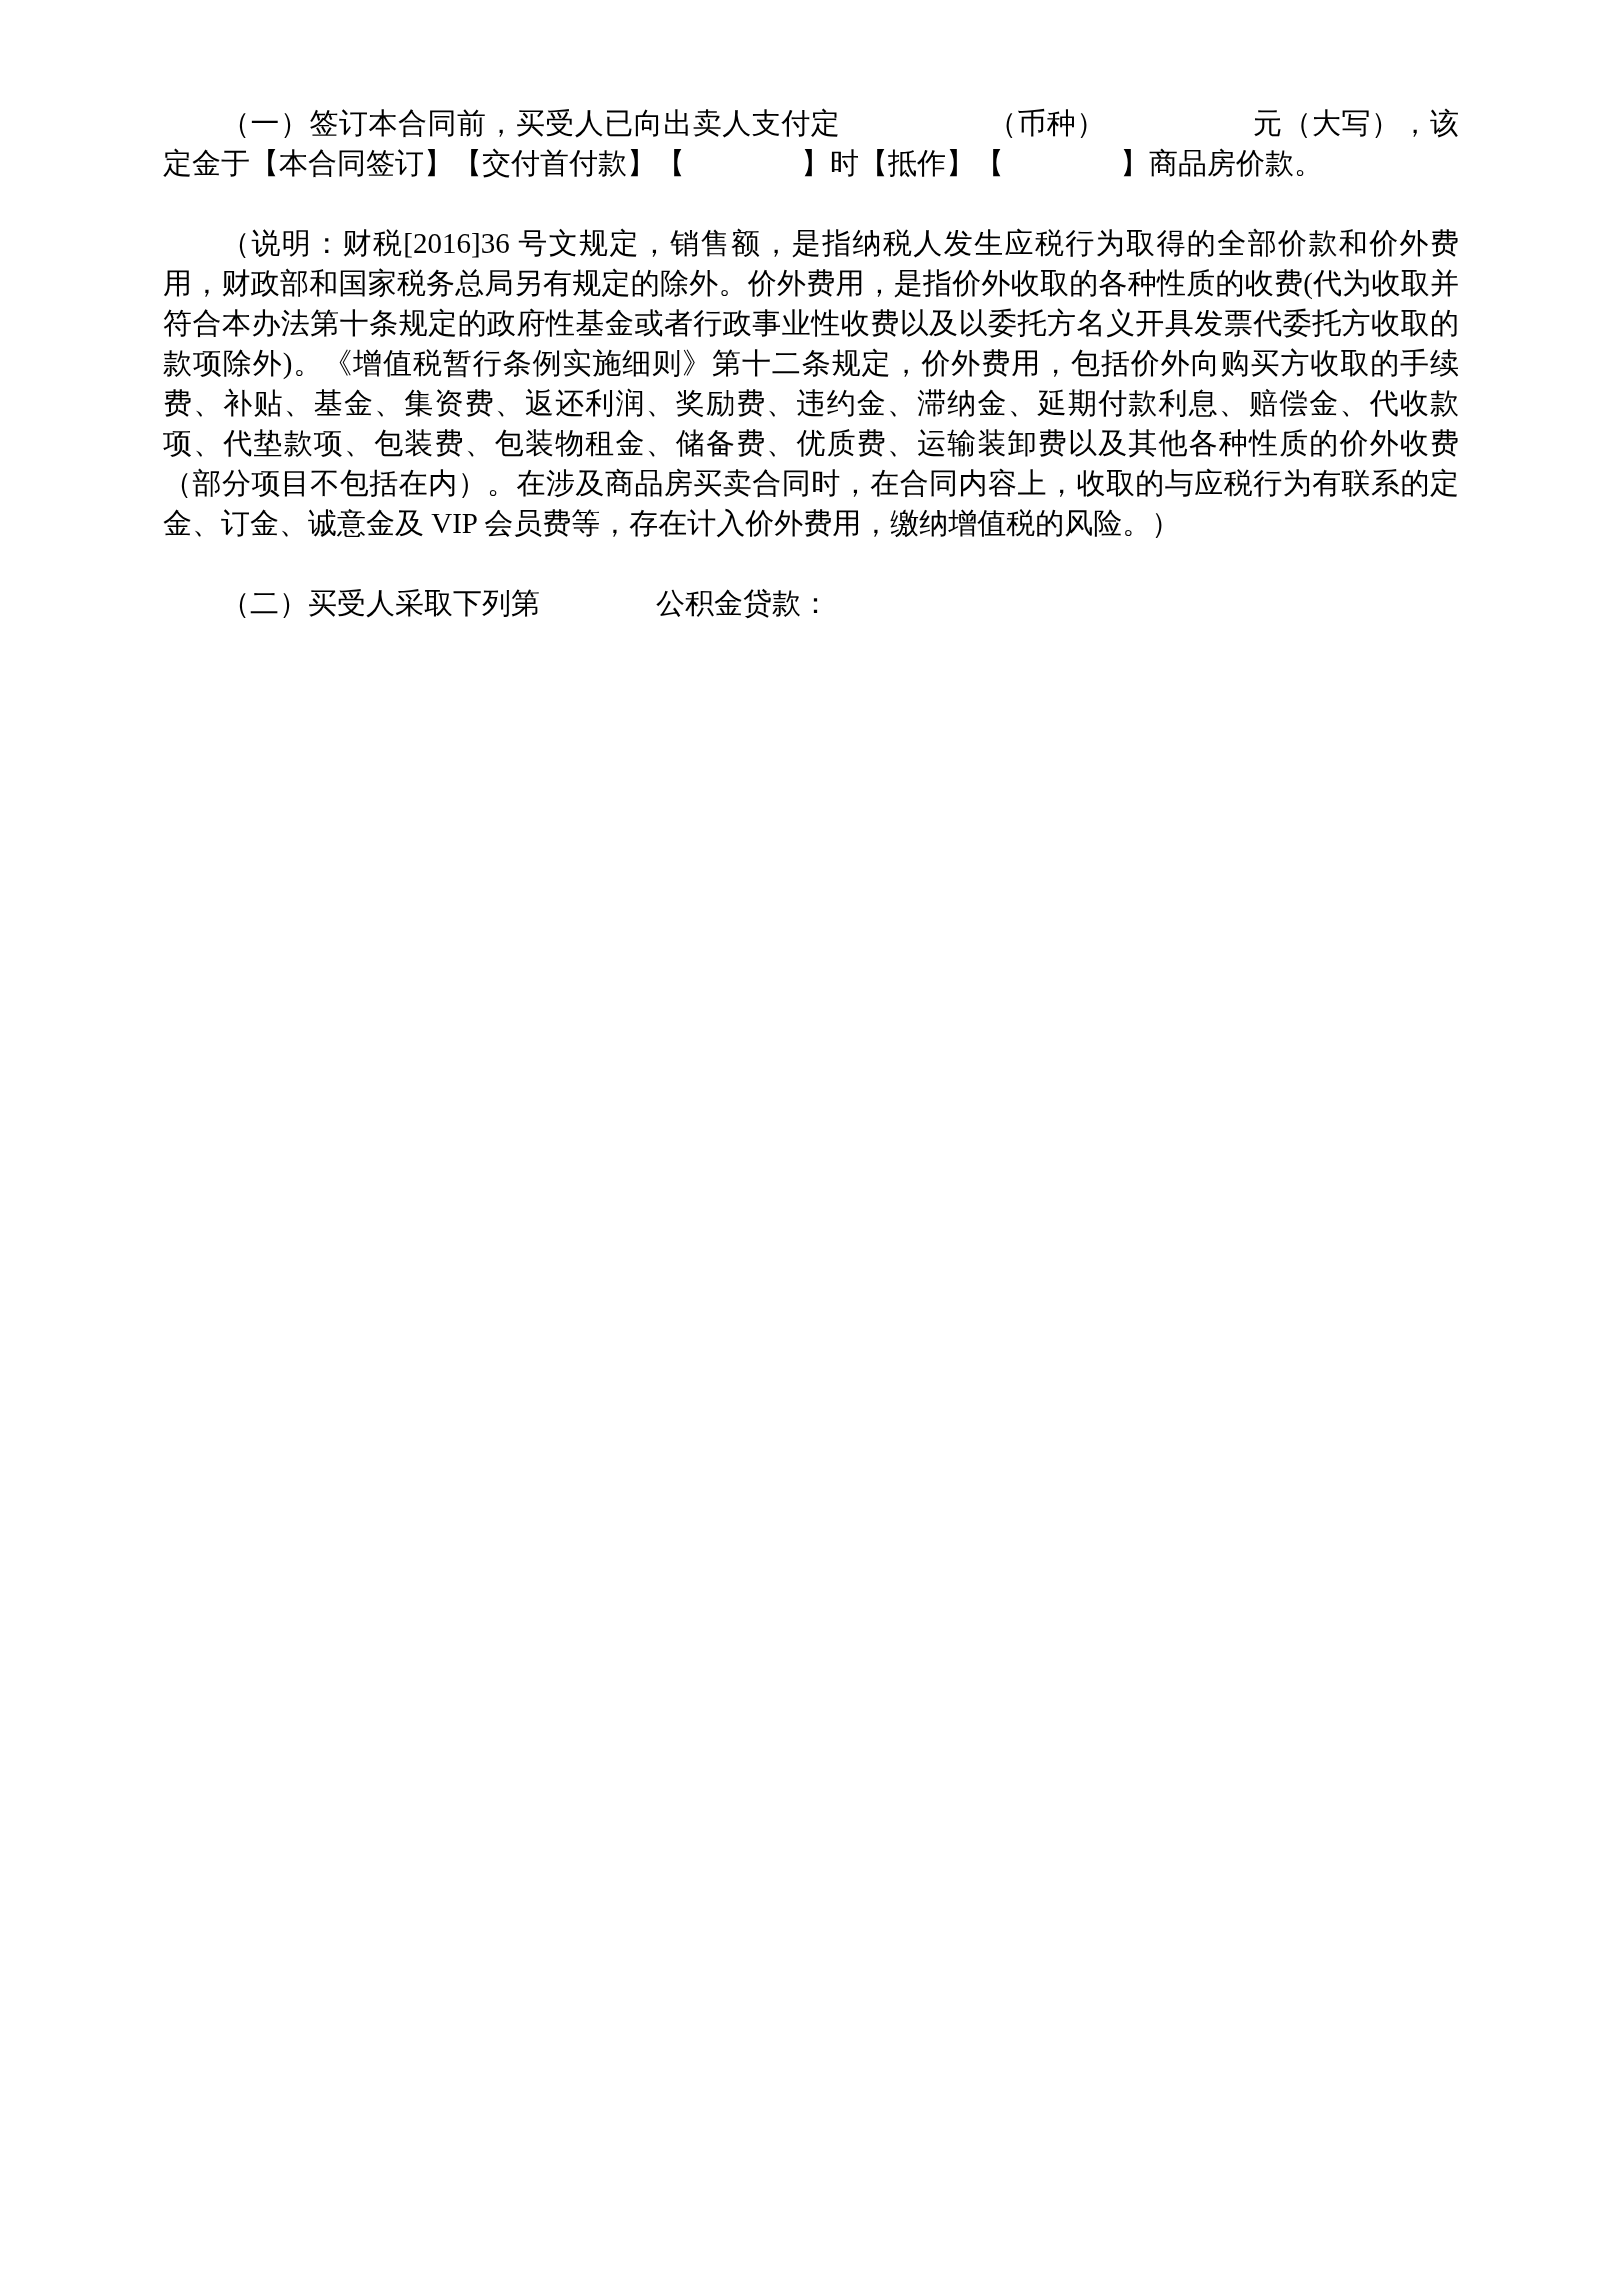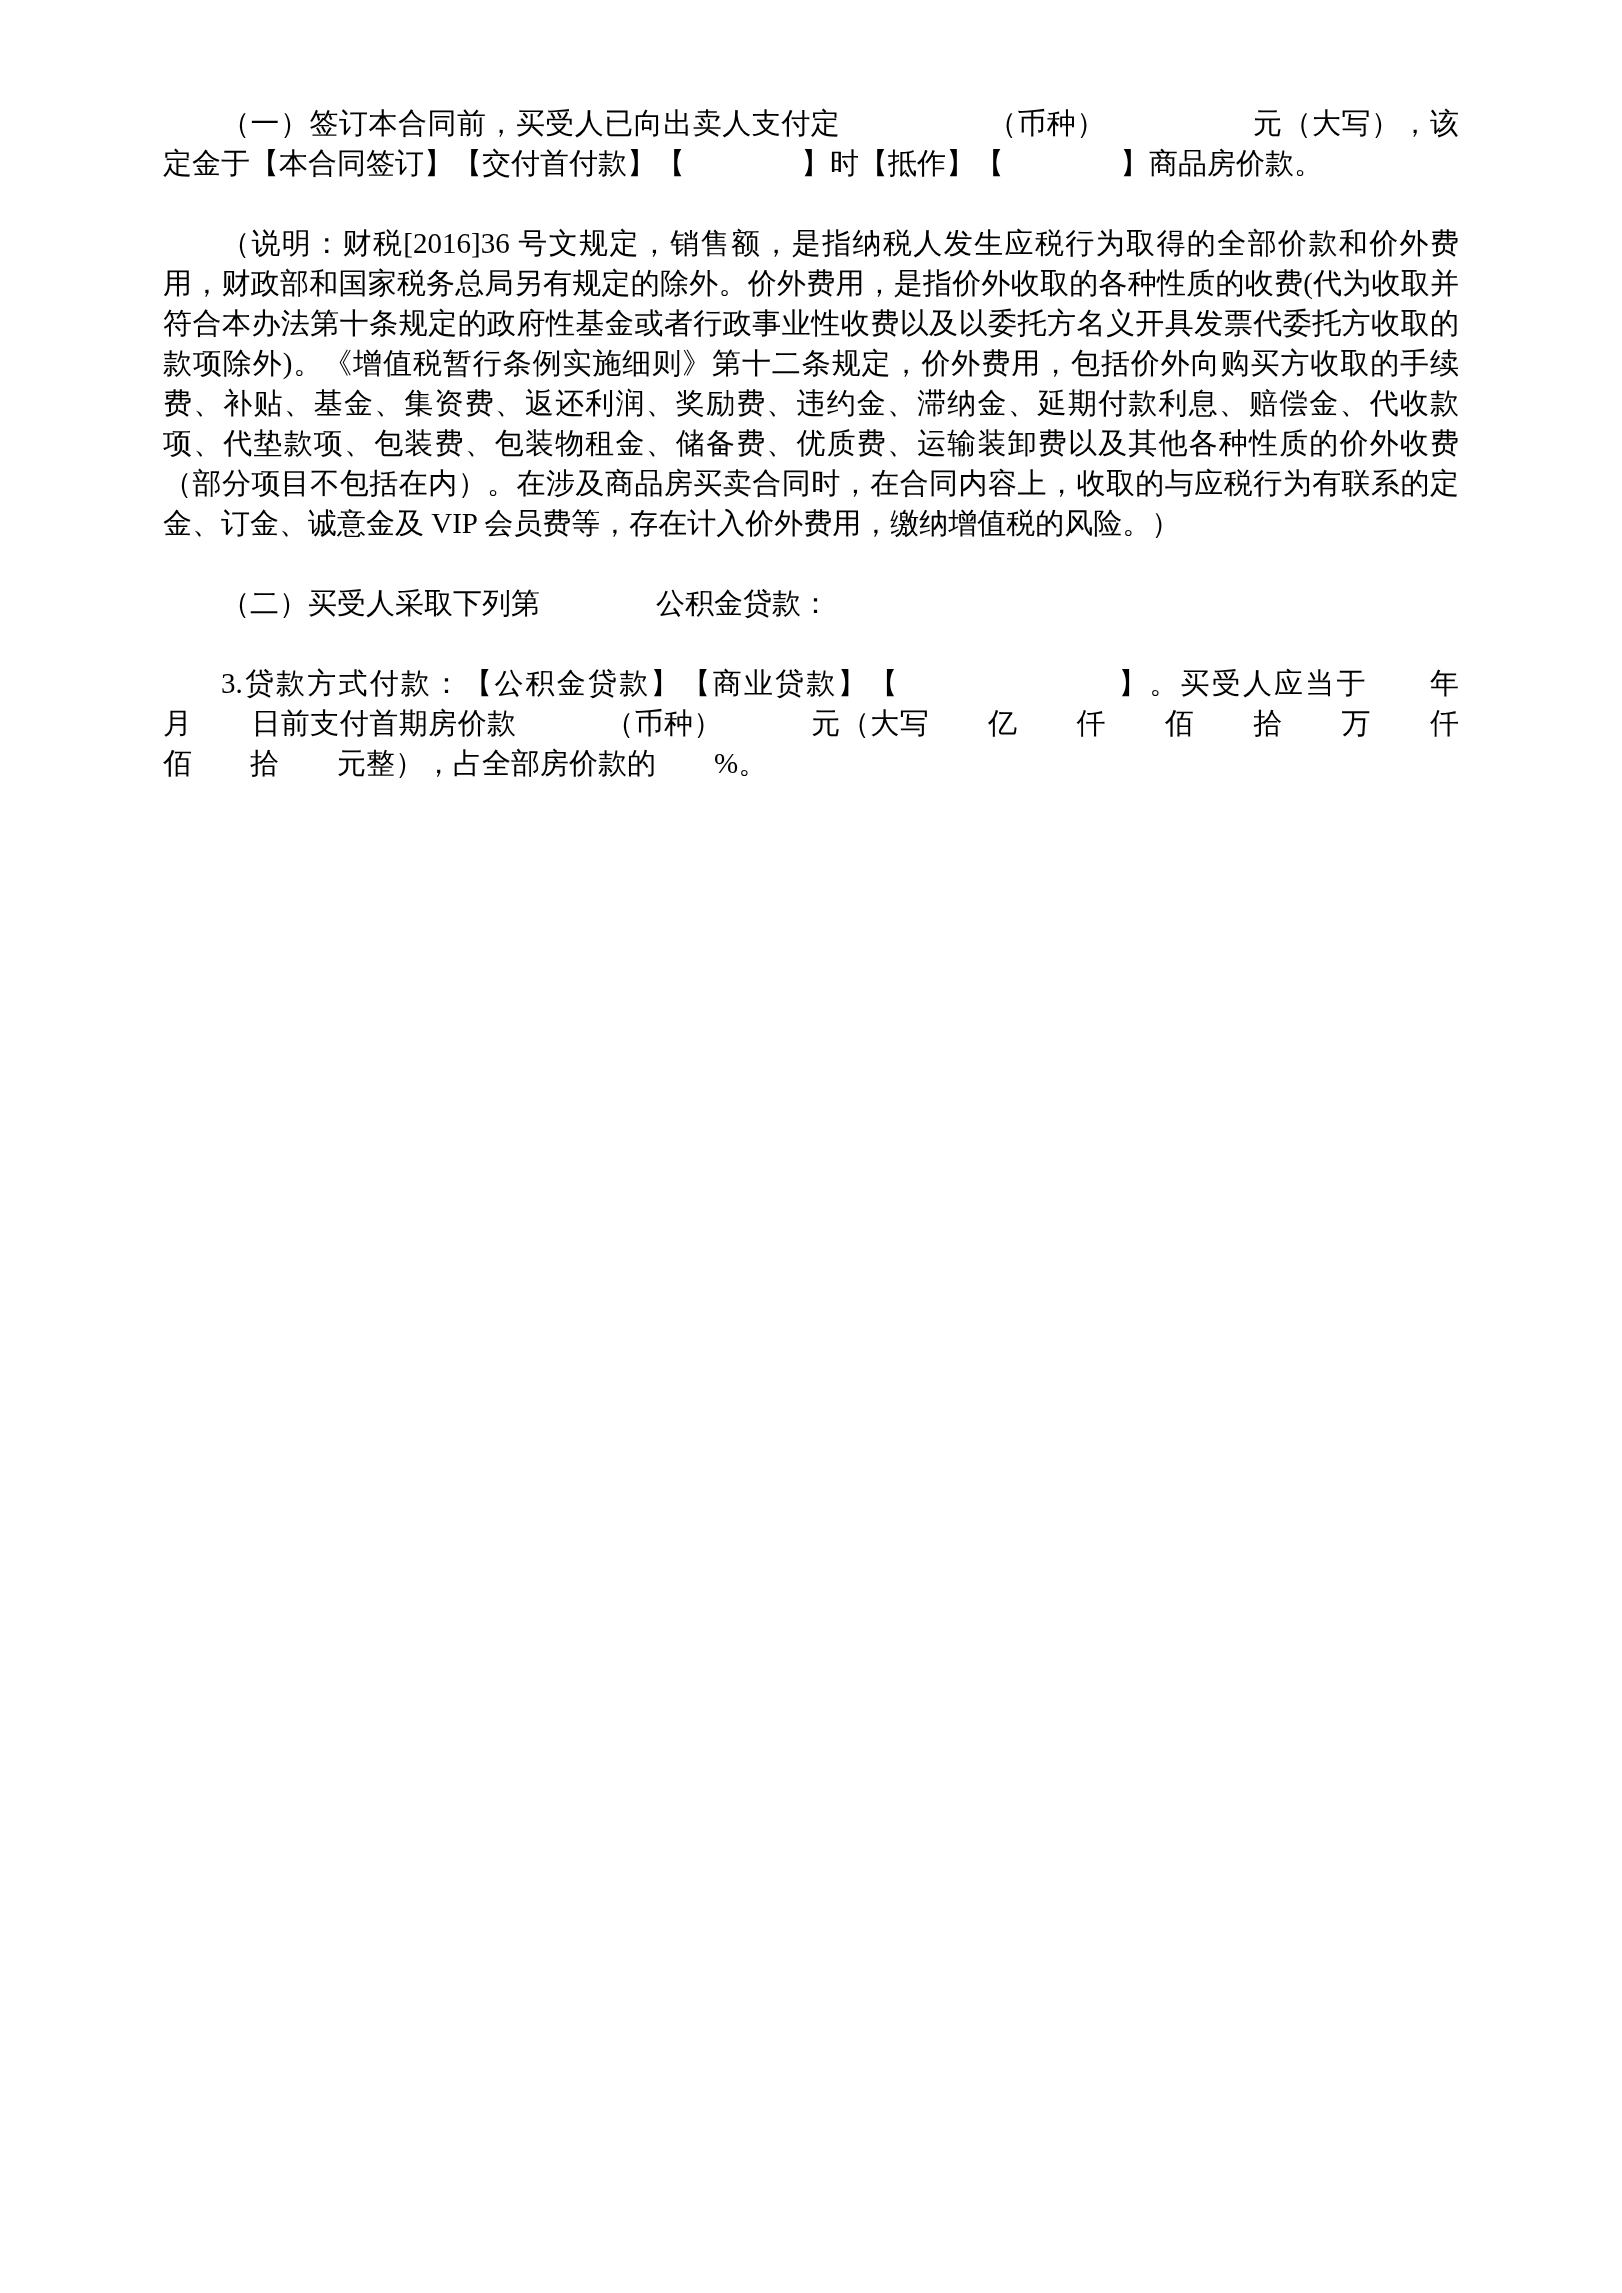--- a/index.html
+++ b/index.html
@@ -25,15 +25,14 @@
   }
   .doc-paragraph:last-child { margin-bottom: 0; }
 </style>
 </head>
 <body>
 
 <div class="page">
   <p class="doc-paragraph">（一）签订本合同前，买受人已向出卖人支付定　　　　　（币种）　　　　　元（大写），该定金于【本合同签订】【交付首付款】【　　　　】时【抵作】【　　　　】商品房价款。</p>
   <p class="doc-paragraph">（说明：财税[2016]36 号文规定，销售额，是指纳税人发生应税行为取得的全部价款和价外费用，财政部和国家税务总局另有规定的除外。价外费用，是指价外收取的各种性质的收费(代为收取并符合本办法第十条规定的政府性基金或者行政事业性收费以及以委托方名义开具发票代委托方收取的款项除外)。《增值税暂行条例实施细则》第十二条规定，价外费用，包括价外向购买方收取的手续费、补贴、基金、集资费、返还利润、奖励费、违约金、滞纳金、延期付款利息、赔偿金、代收款项、代垫款项、包装费、包装物租金、储备费、优质费、运输装卸费以及其他各种性质的价外收费（部分项目不包括在内）。在涉及商品房买卖合同时，在合同内容上，收取的与应税行为有联系的定金、订金、诚意金及 VIP 会员费等，存在计入价外费用，缴纳增值税的风险。）</p>
   <p class="doc-paragraph">（二）买受人采取下列第　　　　公积金贷款：</p>
-  <p class="doc-paragraph">3.贷款方式付款：【公积金贷款】【商业贷款】【　　　　　　　】。买受人应当于　　年　　月　　日前支付首期房价款　　　（币种）　　　元（大写　　亿　　仟　　佰　　拾　　万　　仟　　佰　　拾　　元整），占全部房价款的　　%。</p>
 </div>
 
 
 </body></html>

